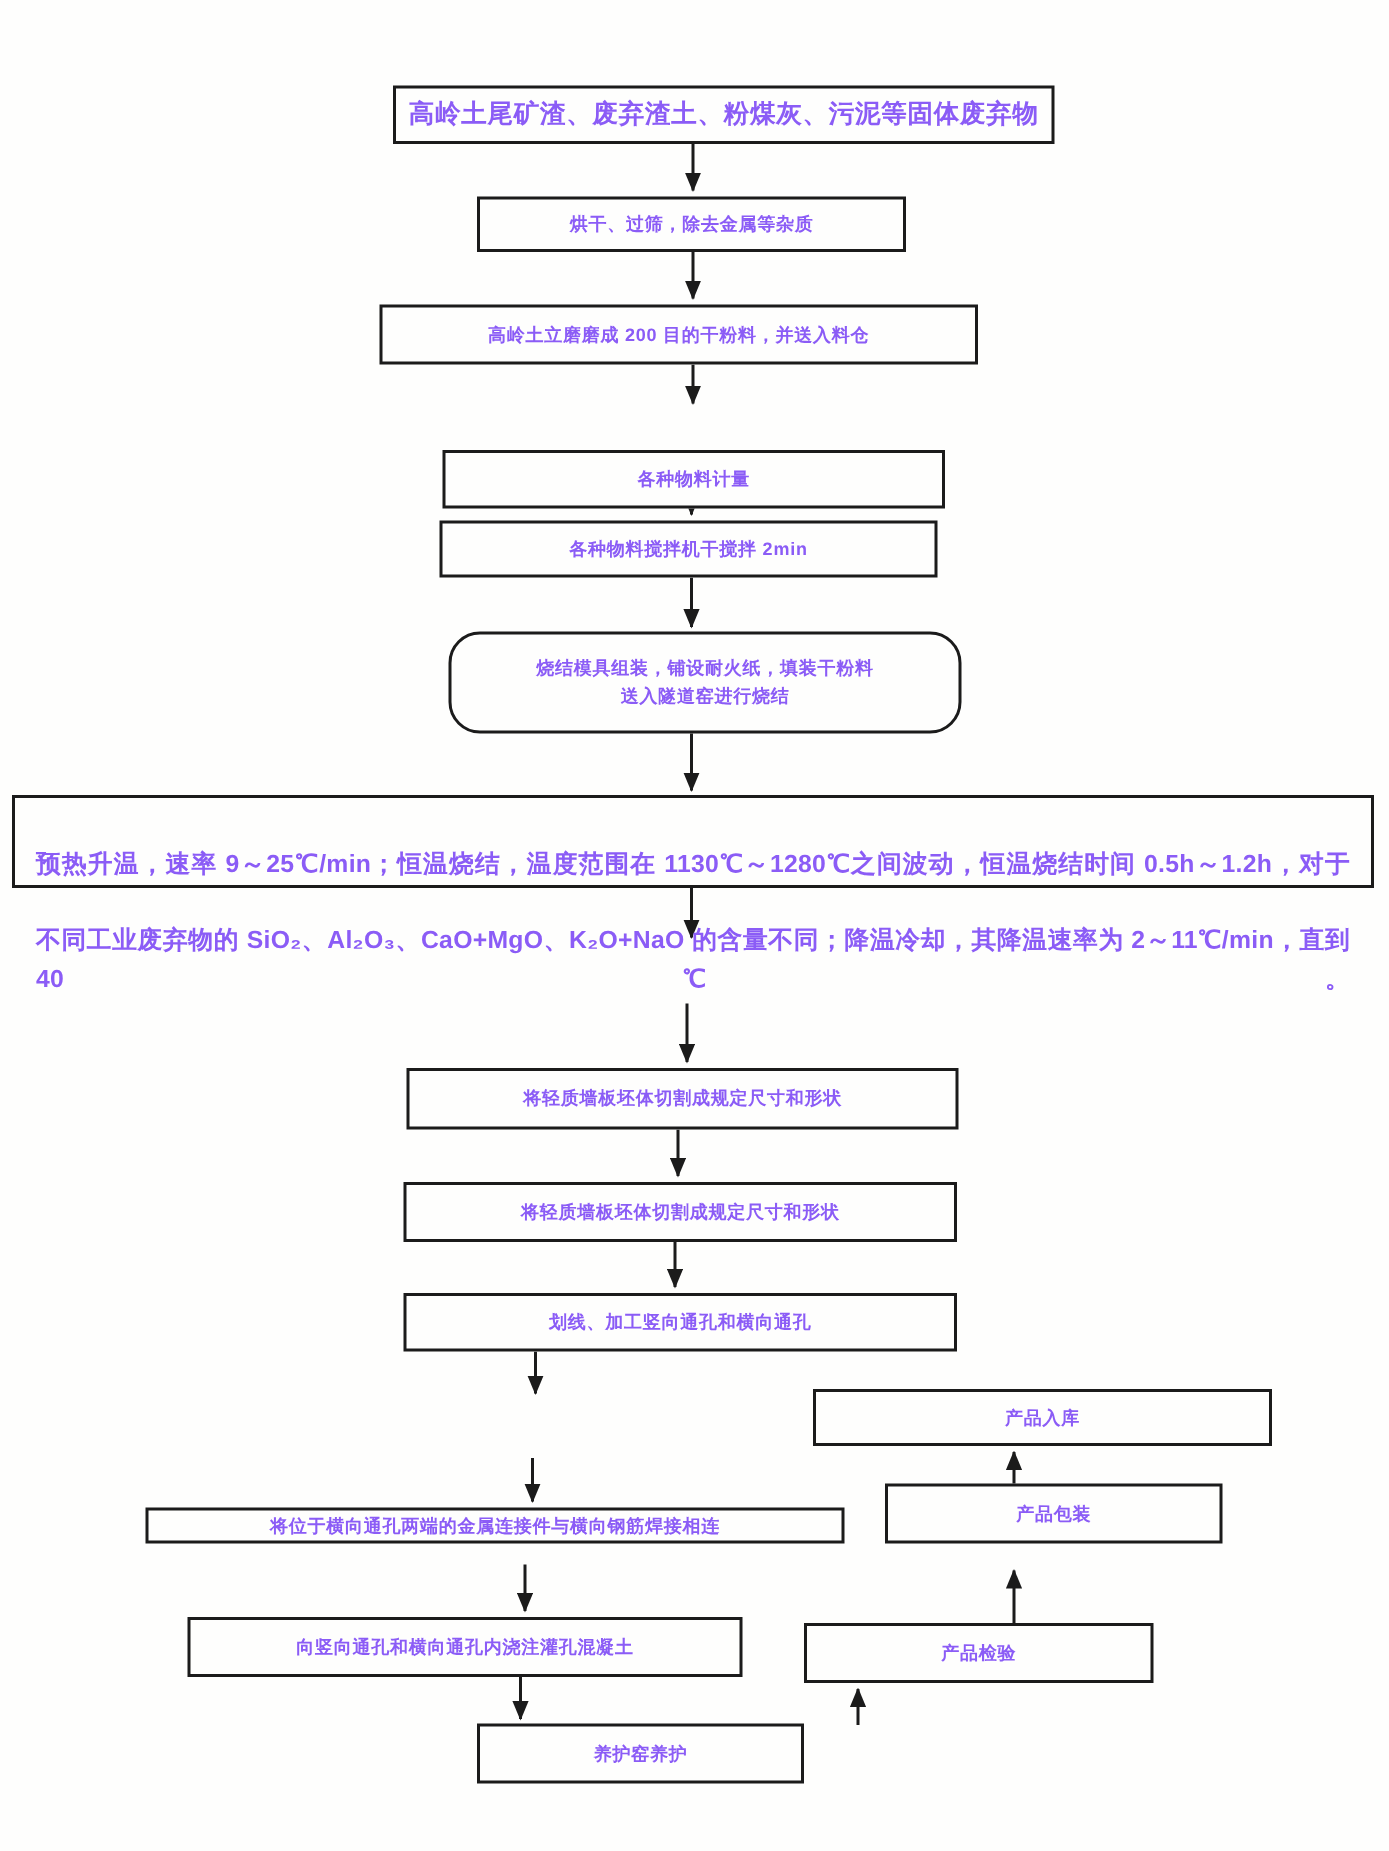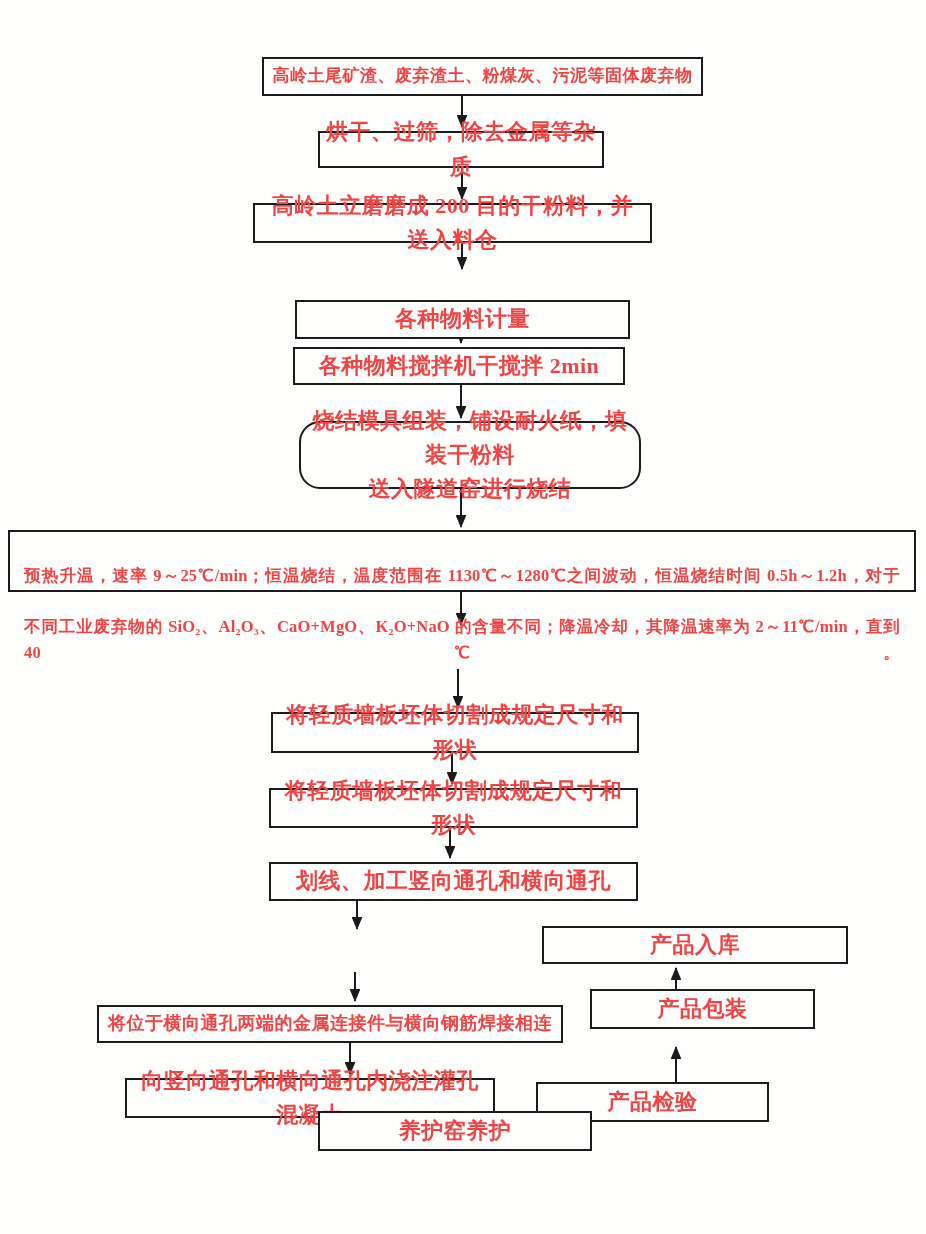--- a/index.html
+++ b/index.html
@@ -1,31 +1,31 @@
 <!DOCTYPE html>
 <html><head>
 <meta charset="utf-8">
 <style>
   html,body{margin:0;padding:0;background:#ffffff;}
   .canvas{
     position:relative;
     width:926px;height:1234px;
     background:#fefefd;
-    font-family:Liberation Serif, serif;
-    color:#ef4444;
+    font-family:Liberation Sans, sans-serif;
+    color:#8b5cf6;
     overflow:hidden;
   }
   .arrows{position:absolute;left:0;top:0;width:926px;height:1234px;}
   .node{
     position:absolute;
     box-sizing:border-box;
     border:2px solid #1b1b1b;
     background:#fefefd;
     display:flex;align-items:center;justify-content:center;
-    font-size:22px;font-weight:600;
+    font-size:12px;font-weight:600;
     line-height:1.55;
     text-align:center;
     white-space:pre-line;
     letter-spacing:0.5px;
   }
   .node .lbl{display:block;padding:0 6px;}
   .node.wide{
     display:block;
     font-size:16.5px;
     padding:5px 14px 0 14px;
@@ -71,21 +71,21 @@
   </svg>
 
   <div class="node" style="left:262px;top:57px;width:441px;height:39px;font-size:17px;">
     <span class="lbl">高岭土尾矿渣、废弃渣土、粉煤灰、污泥等固体废弃物</span>
   </div>
 
   <div class="node" style="left:318px;top:131px;width:286px;height:37px;">
     <span class="lbl">烘干、过筛，除去金属等杂质</span>
   </div>
 
-  <div class="node" style="left:253px;top:203px;width:399px;height:40px;justify-content:flex-end;">
+  <div class="node" style="left:253px;top:203px;width:399px;height:40px;">
     <span class="lbl">高岭土立磨磨成 200 目的干粉料，并送入料仓</span>
   </div>
 
   <div class="node" style="left:295px;top:272px;width:335px;height:39px;margin-top:28px;">
     <span class="lbl">各种物料计量</span>
   </div>
 
   <div class="node" style="left:293px;top:347px;width:332px;height:38px;">
     <span class="lbl">各种物料搅拌机干搅拌 2min</span>
   </div>
@@ -111,33 +111,33 @@
 
   <div class="node" style="left:269px;top:862px;width:369px;height:39px;">
     <span class="lbl">划线、加工竖向通孔和横向通孔</span>
   </div>
 
 
   <div class="node" style="left:542px;top:926px;width:306px;height:38px;">
     <span class="lbl">产品入库</span>
   </div>
 
-  <div class="node" style="left:97px;top:1005px;width:466px;height:38px;font-size:18px;justify-content:center;">
+  <div class="node" style="left:97px;top:1005px;width:466px;height:24px;font-size:12px;justify-content:center;">
     <span class="lbl">将位于横向通孔两端的金属连接件与横向钢筋焊接相连</span>
   </div>
 
   <div class="node" style="left:590px;top:989px;width:225px;height:40px;">
     <span class="lbl">产品包装</span>
   </div>
 
   <div class="node" style="left:125px;top:1078px;width:370px;height:40px;">
     <span class="lbl">向竖向通孔和横向通孔内浇注灌孔混凝土</span>
   </div>
 
   <div class="node" style="left:536px;top:1082px;width:233px;height:40px;">
     <span class="lbl">产品检验</span>
   </div>
 
-  <div class="node" style="left:318px;top:1111px;width:274px;height:40px;">
+  <div class="node" style="left:318px;top:1149px;width:218px;height:40px;">
     <span class="lbl">养护窑养护</span>
   </div>
 
 </div>
 
 </body></html>

